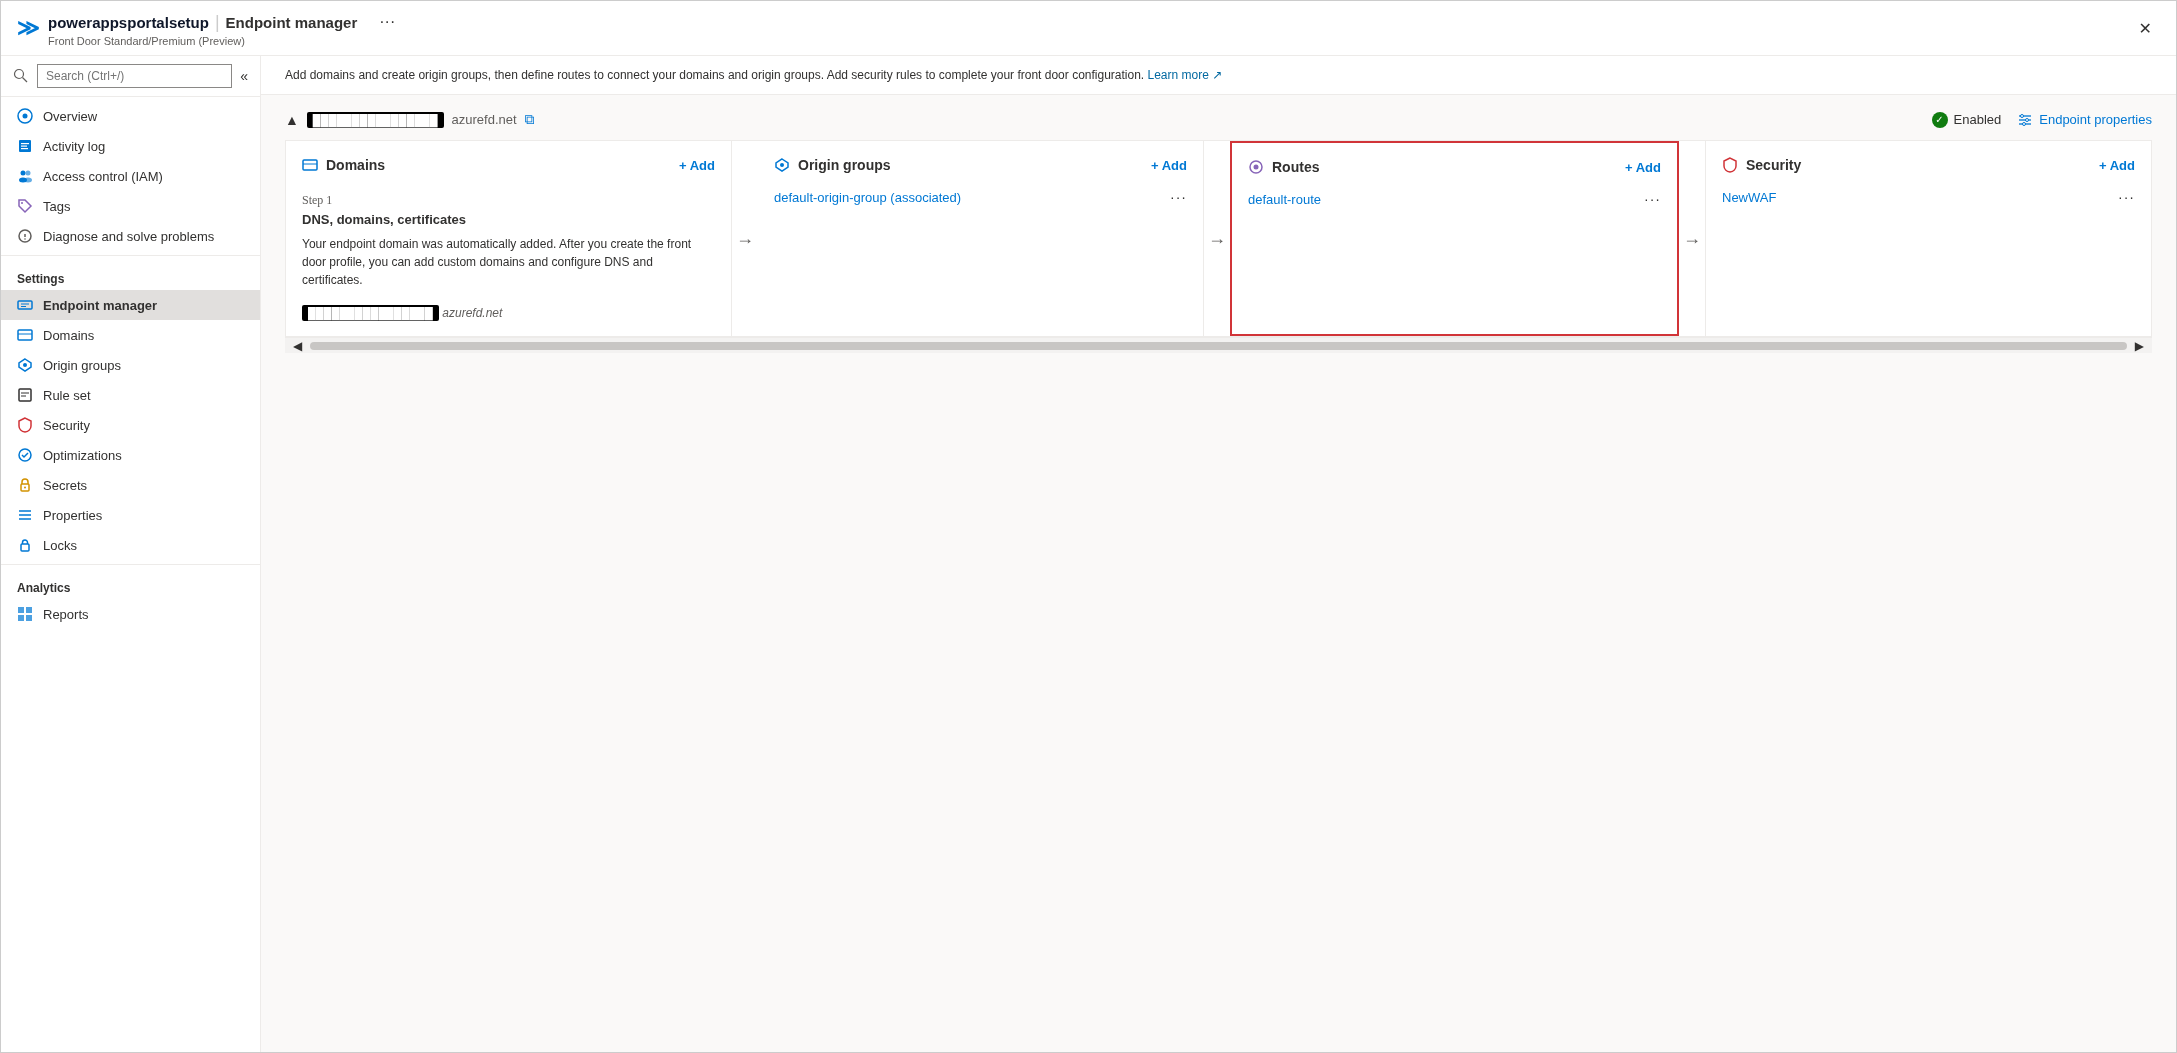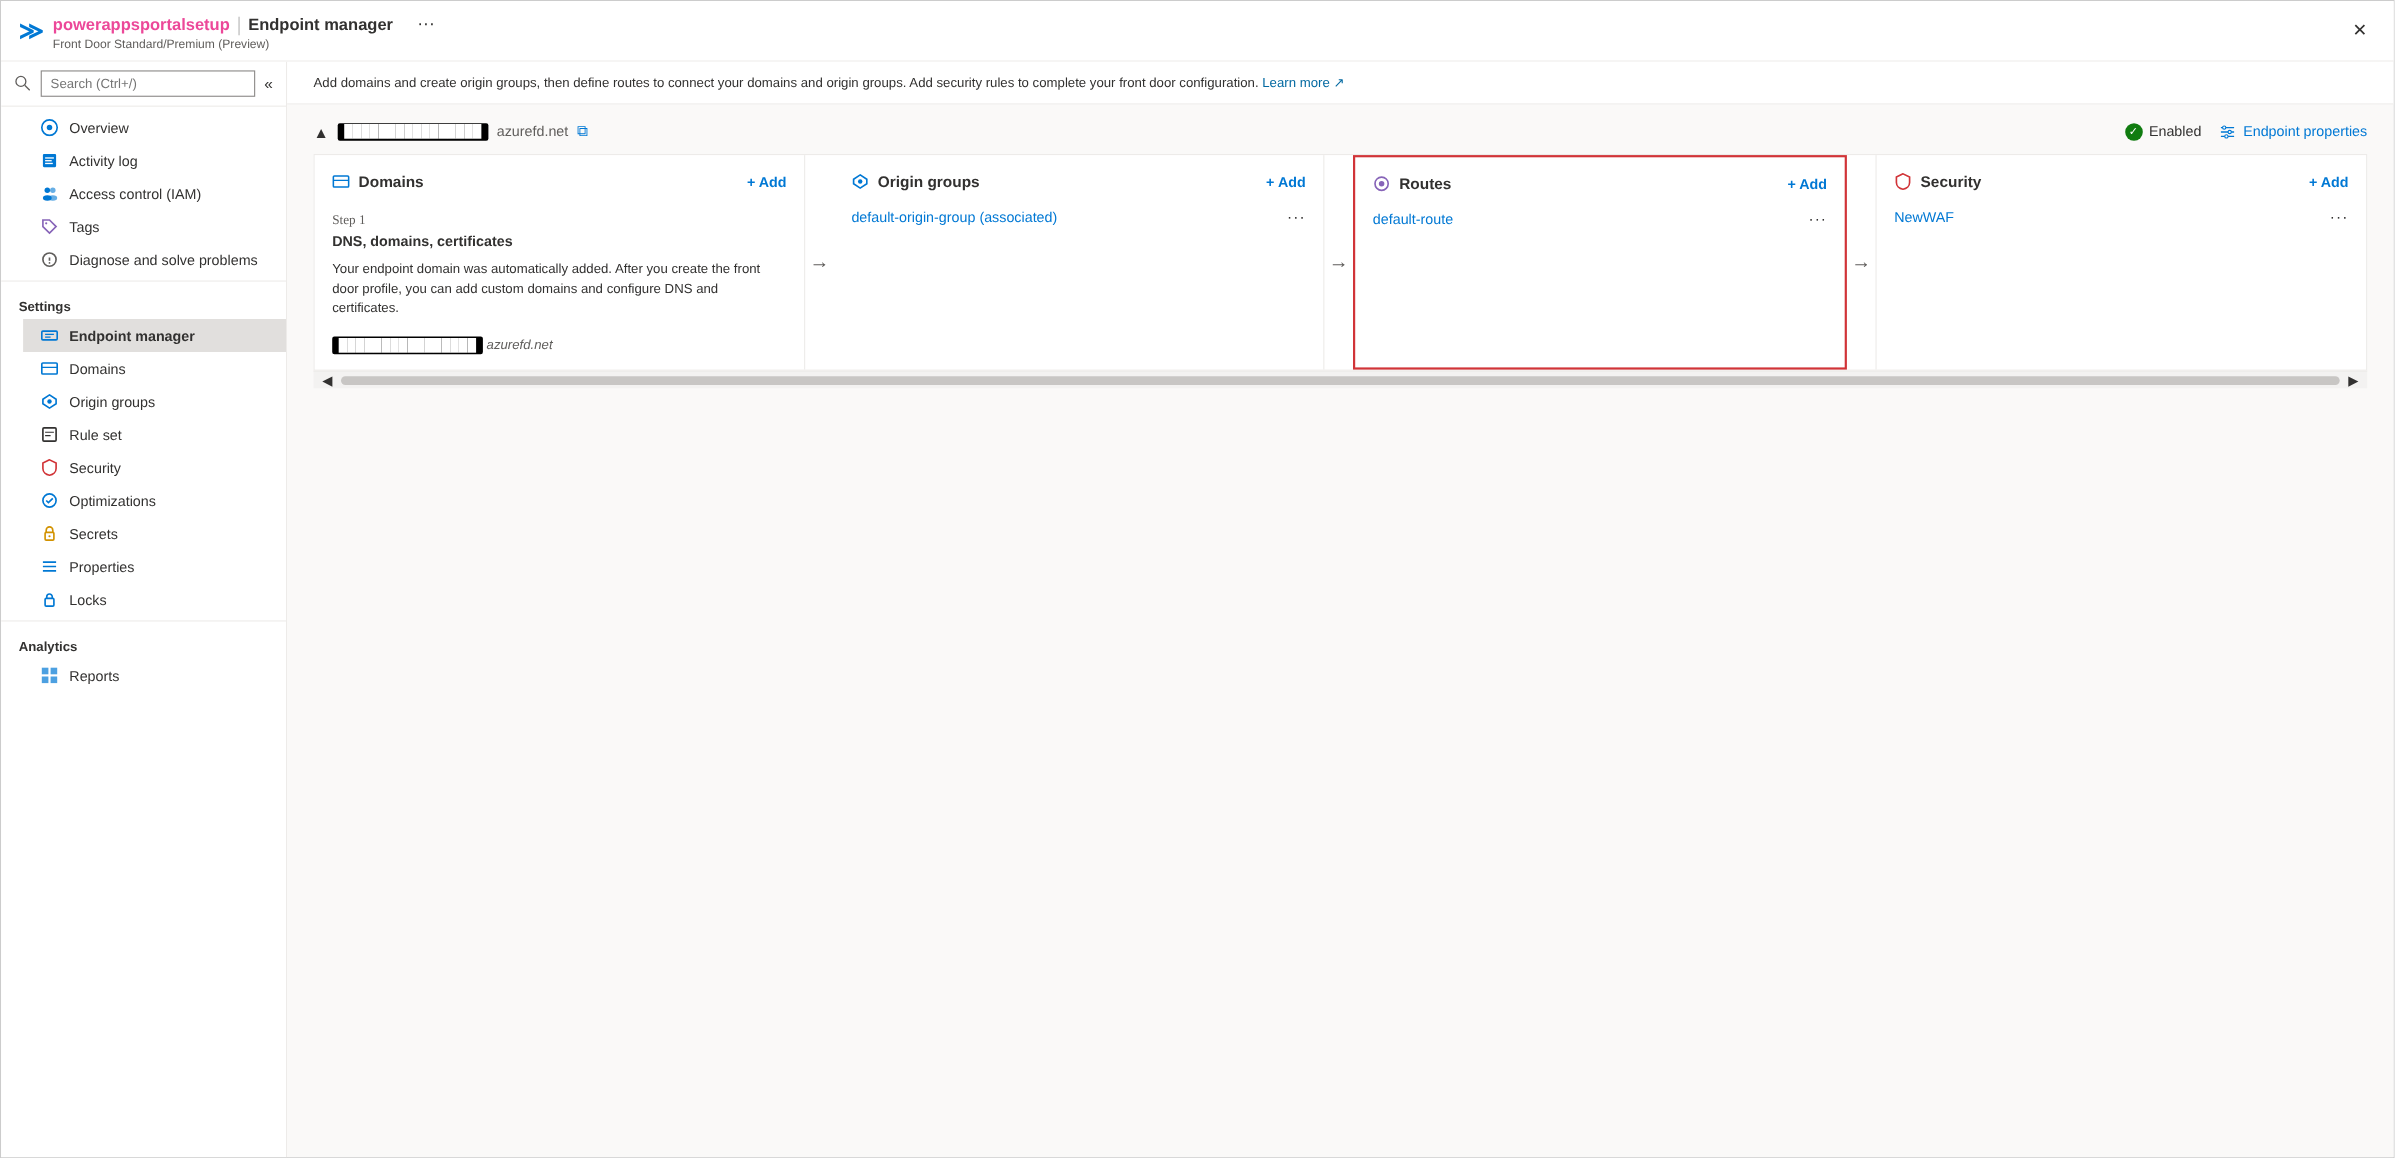--- a/index.html
+++ b/index.html
@@ -17,21 +17,21 @@
     
     .main-layout { display: flex; flex: 1; overflow: hidden; }
 
     
     .sidebar { width: 260px; background: #fff; border-right: 1px solid #edebe9; display: flex; flex-direction: column; overflow-y: auto; flex-shrink: 0; }
     .search-bar { padding: 8px 12px; border-bottom: 1px solid #edebe9; display: flex; align-items: center; gap: 8px; }
     .search-input { flex: 1; border: 1px solid #8a8886; padding: 4px 8px; font-size: 12px; color: #323130; }
     .collapse-btn { background: none; border: none; cursor: pointer; color: #323130; font-size: 14px; }
 
     .sidebar-nav { padding: 4px 0; flex: 1; }
-    .nav-item { display: flex; align-items: center; gap: 10px; padding: 7px 16px; cursor: pointer; color: #323130; text-decoration: none; font-size: 13px; margin-left: 20px; }
+    .nav-item { display: flex; align-items: center; gap: 10px; padding: 7px 16px; cursor: pointer; color: #323130; text-decoration: none; font-size: 13px; }
     .nav-item.active { background: #e1dfdd; font-weight: 600; }
     .nav-icon { width: 16px; height: 16px; display: flex; align-items: center; justify-content: center; flex-shrink: 0; }
 
     .nav-section-title { padding: 12px 16px 4px; font-size: 12px; font-weight: 600; color: #323130; }
     .nav-divider { border: none; border-top: 1px solid #edebe9; margin: 4px 0; }
 
     
     .content-area { flex: 1; display: flex; flex-direction: column; overflow: hidden; background: #faf9f8; }
     .info-bar { padding: 12px 24px; background: #fff; border-bottom: 1px solid #edebe9; font-size: 12px; color: #323130; }
     .info-bar a { color: #0369a1; text-decoration: none; }
@@ -82,21 +82,21 @@
 </head>
 <body>
 
 <div class="app-container">
 
   <div class="title-bar">
     <div class="title-bar-logo">
       <span class="azure-logo">≫</span>
       <div>
         <div style="display:flex;align-items:center;gap:6px;">
-          <span style="font-size:15px;font-weight:600;color:#ec4899;">powerappsportalsetup</span>
+          <span style="font-size:15px;font-weight:600;color:#0f172a;">powerappsportalsetup</span>
           <span style="color:#ccc;font-size:18px;">|</span>
           <span style="font-size:15px;font-weight:600;color:#323130;">Endpoint manager</span>
           <button class="ellipsis-btn">···</button>
         </div>
         <div style="font-size:11px;color:#605e5c;">Front Door Standard/Premium (Preview)</div>
       </div>
     </div>
     <button class="close-btn">✕</button>
   </div>
 

